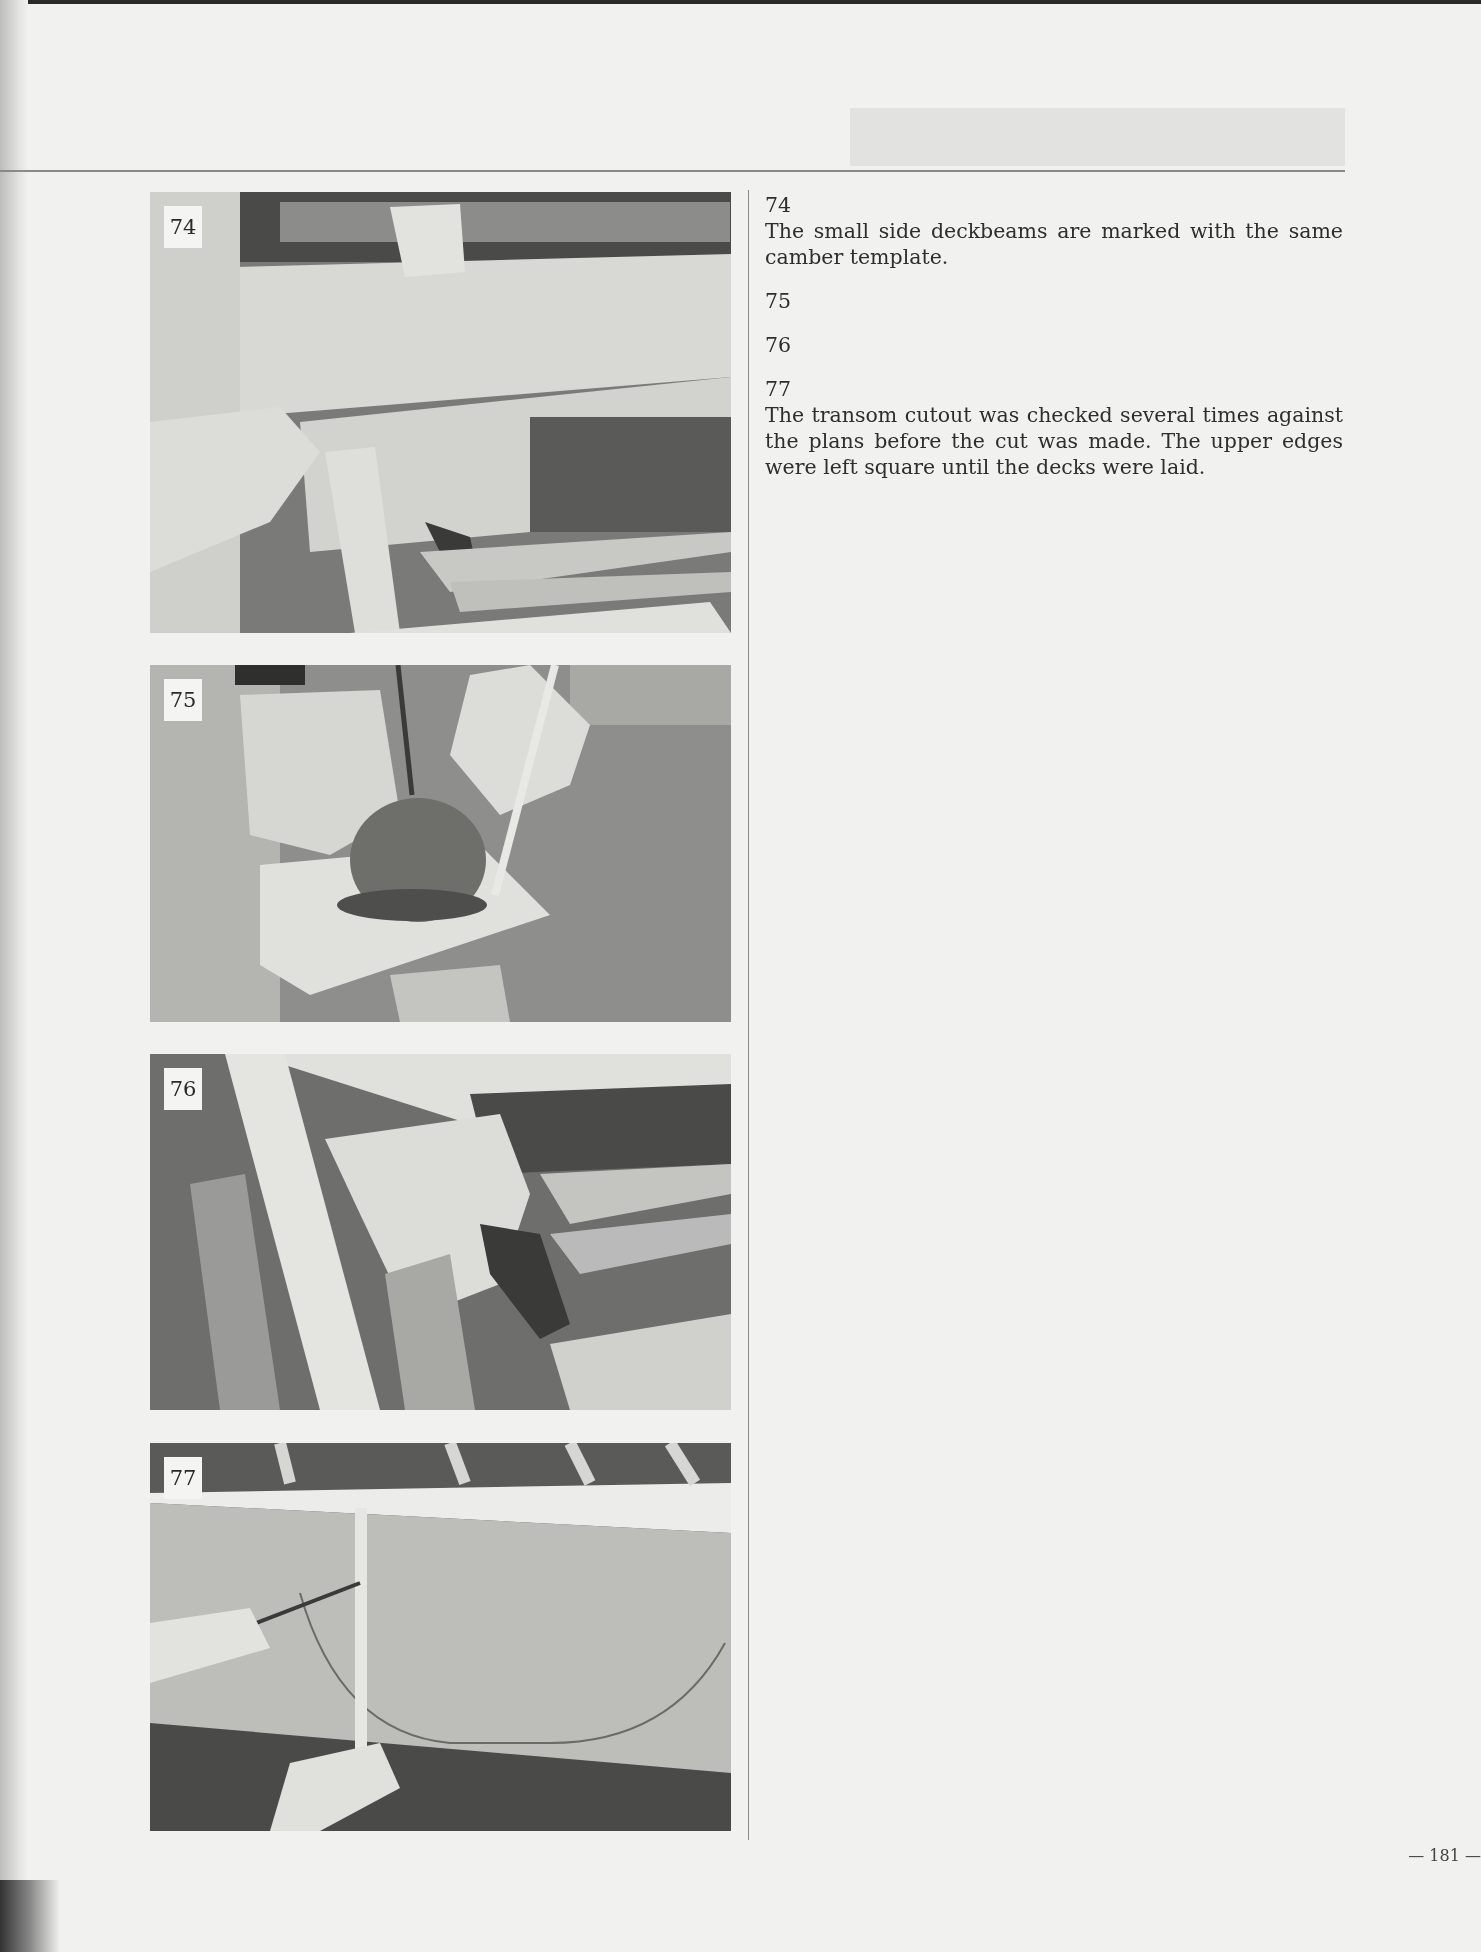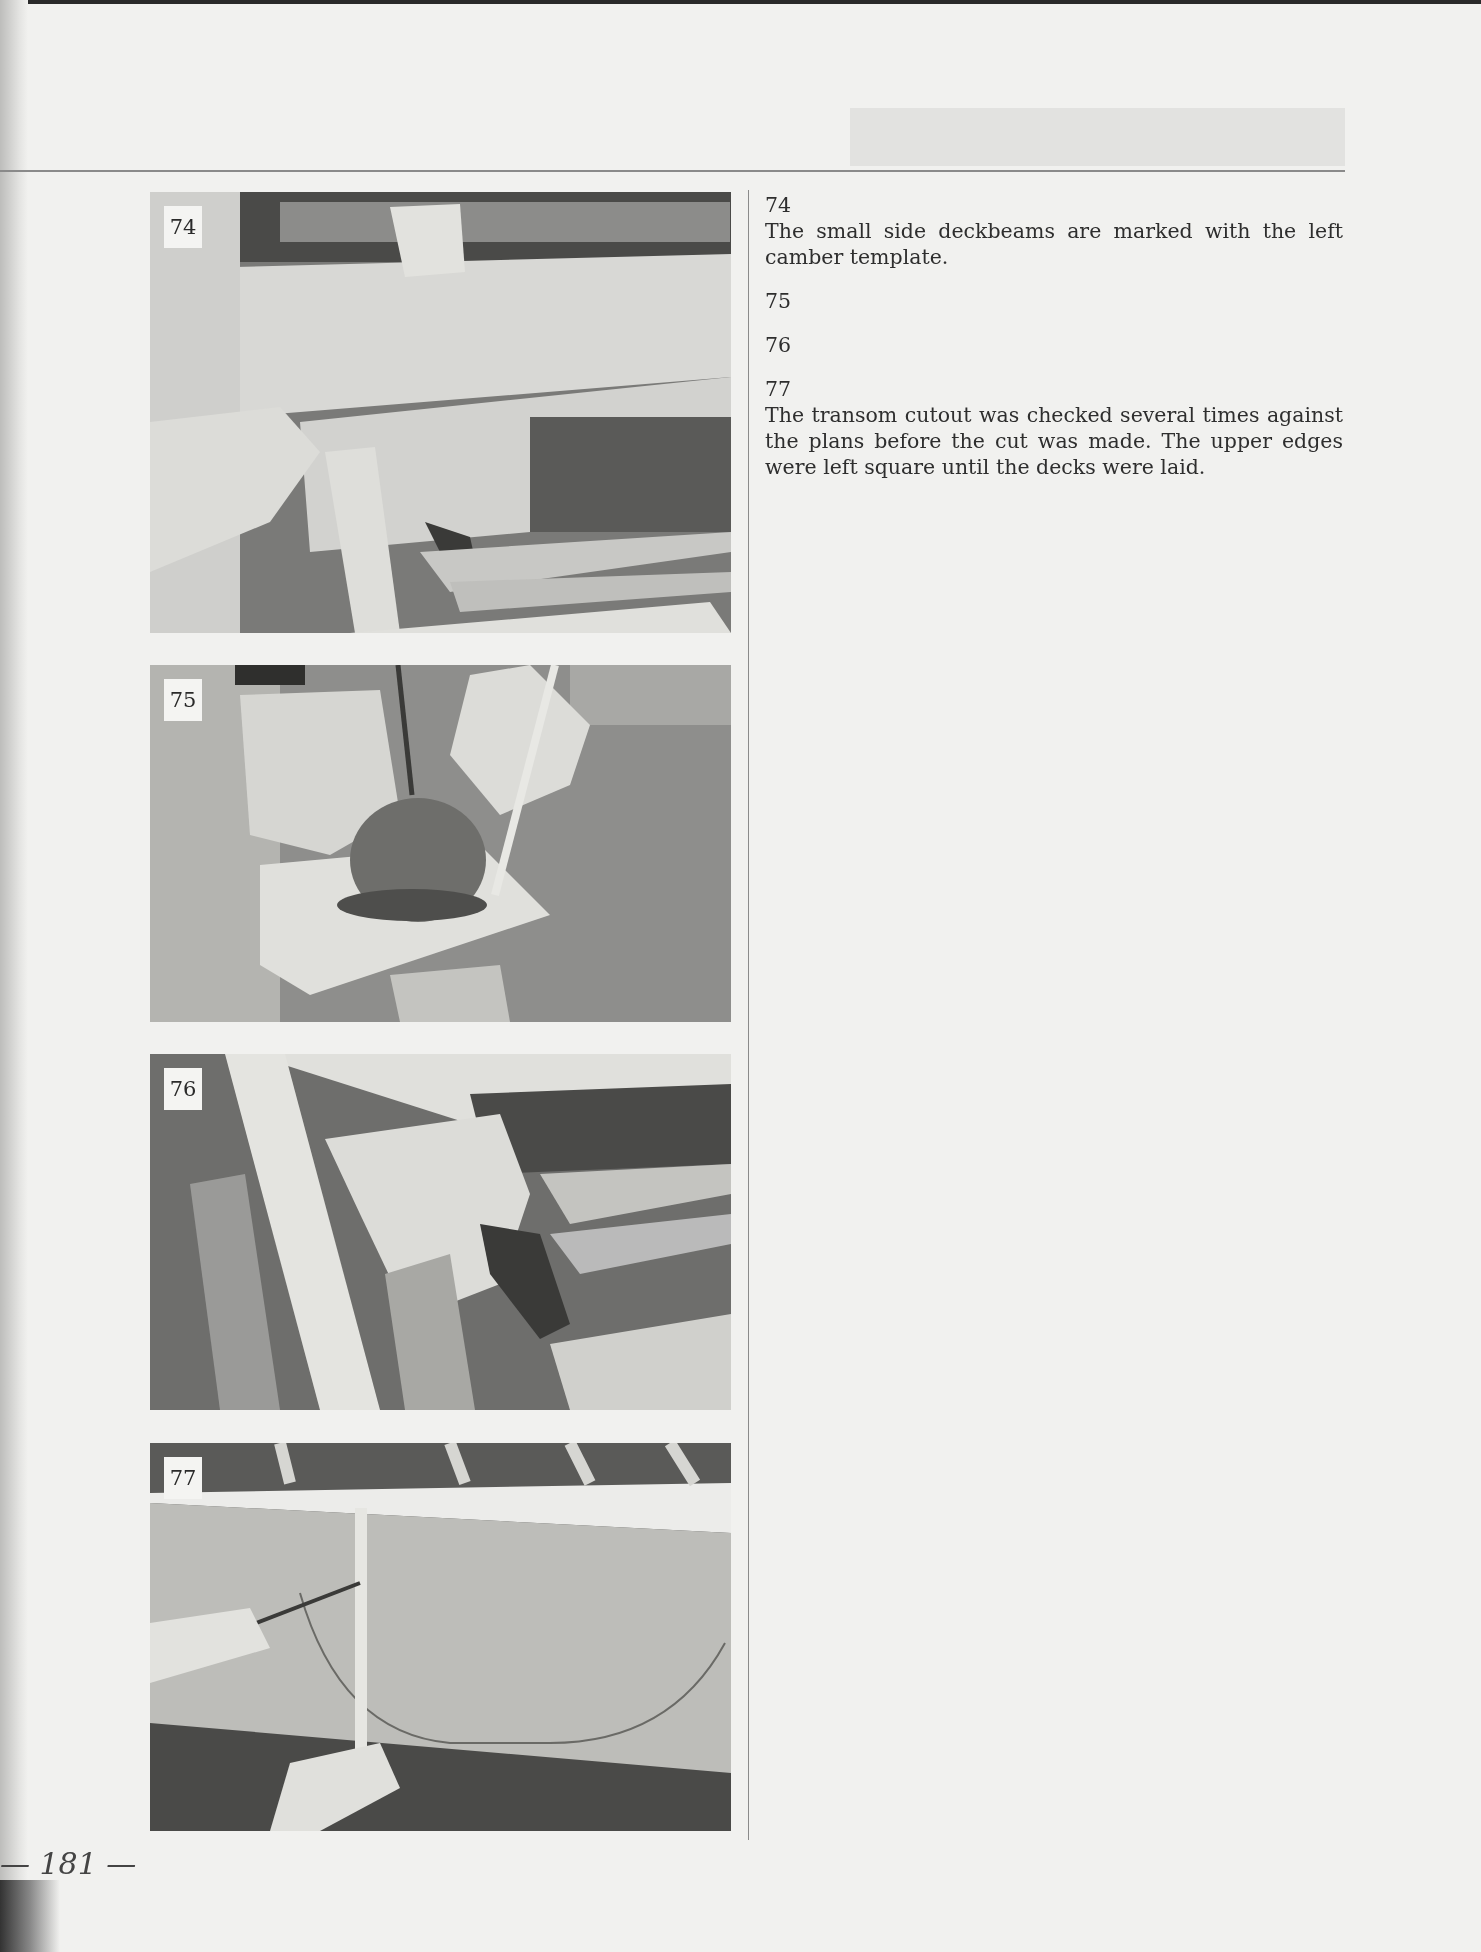--- a/index.html
+++ b/index.html
@@ -14,22 +14,22 @@
   .header-rule { position:absolute; left:0; top:170px; width:1345px; height:2px; background:#8a8a8a; }
   .photo { position:absolute; left:150px; width:581px; overflow:hidden; }
   .photo svg { display:block; }
   .fig-label { position:absolute; left:14px; top:14px; width:38px; height:42px; background:#f4f4f2;
                font-size:21px; line-height:42px; text-align:center; color:#2a2a2a; }
   .col-rule { position:absolute; left:748px; top:190px; width:1px; height:1650px; background:#8a8a8a; }
   .text-col { position:absolute; left:765px; top:192px; width:578px; font-size:20.5px; line-height:26px; color:#2e2e2e; }
   .entry { margin-bottom:18px; }
   .entry-num { display:block; }
   .entry-text { display:block; text-align:justify; }
-  .folio { position:absolute; left:0; width:1481px; top:1846px; text-align:left;
-           font-style:italic; font-size:30px; color:#444; }
+  .folio { position:absolute; left:0; width:1481px; top:1846px; text-align:right;
+           font-size:16px; color:#444; }
 </style>
 </head>
 <body>
 
 <div class="top-edge"></div>
 <div class="left-shadow"></div>
 <div class="left-shadow-dark"></div>
 <div class="header-shade"></div>
 <div class="header-rule"></div>
 
@@ -105,21 +105,21 @@
     <line x1="520" y1="0" x2="545" y2="40" stroke="#d6d6d2" stroke-width="12"></line>
   </svg>
   <div class="fig-label">77</div>
 </div>
 
 <div class="col-rule"></div>
 
 <div class="text-col">
   <div class="entry">
     <span class="entry-num">74</span>
-    <span class="entry-text">The small side deckbeams are marked with the left camber template.</span>
+    <span class="entry-text">The small side deckbeams are marked with the same camber template.</span>
   </div>
   <div class="entry">
     <span class="entry-num">75</span>
   </div>
   <div class="entry">
     <span class="entry-num">76</span>
   </div>
   <div class="entry">
     <span class="entry-num">77</span>
     <span class="entry-text">The transom cutout was checked several times against the plans before the cut was made. The upper edges were left square until the decks were laid.</span>

